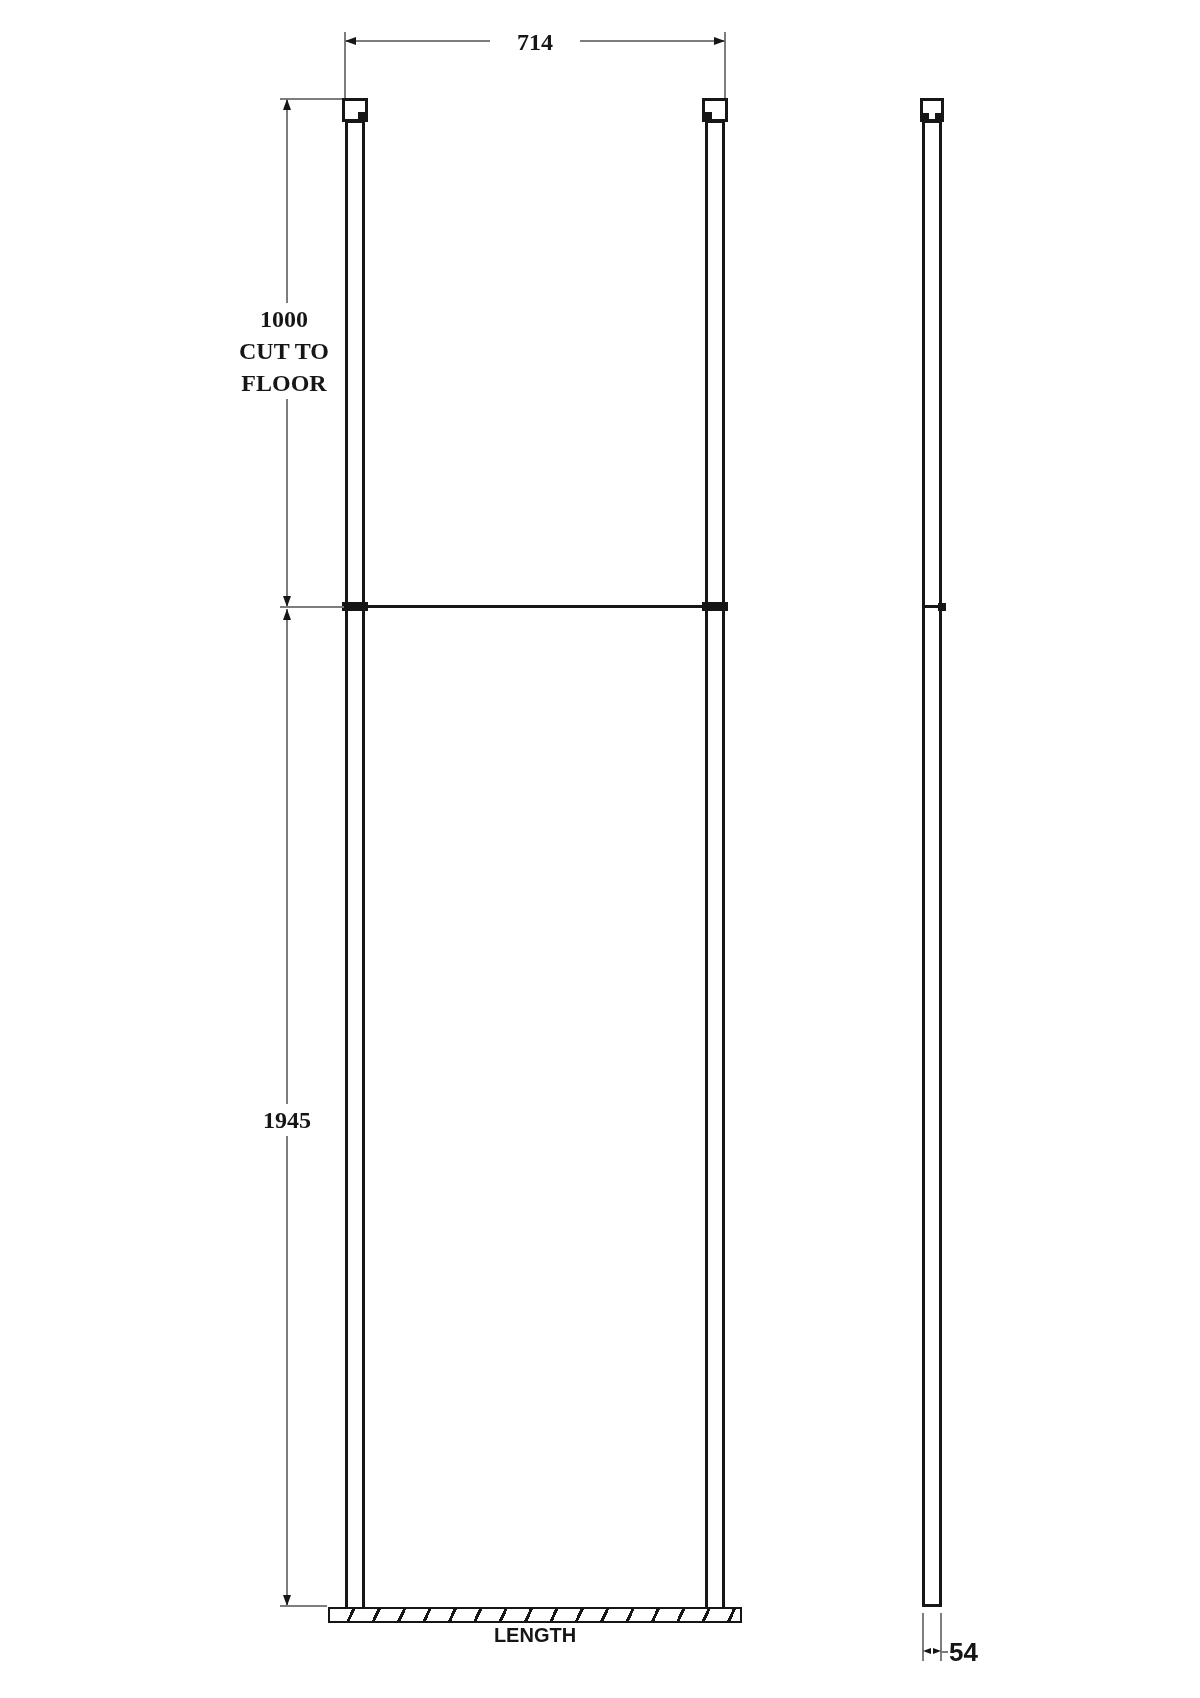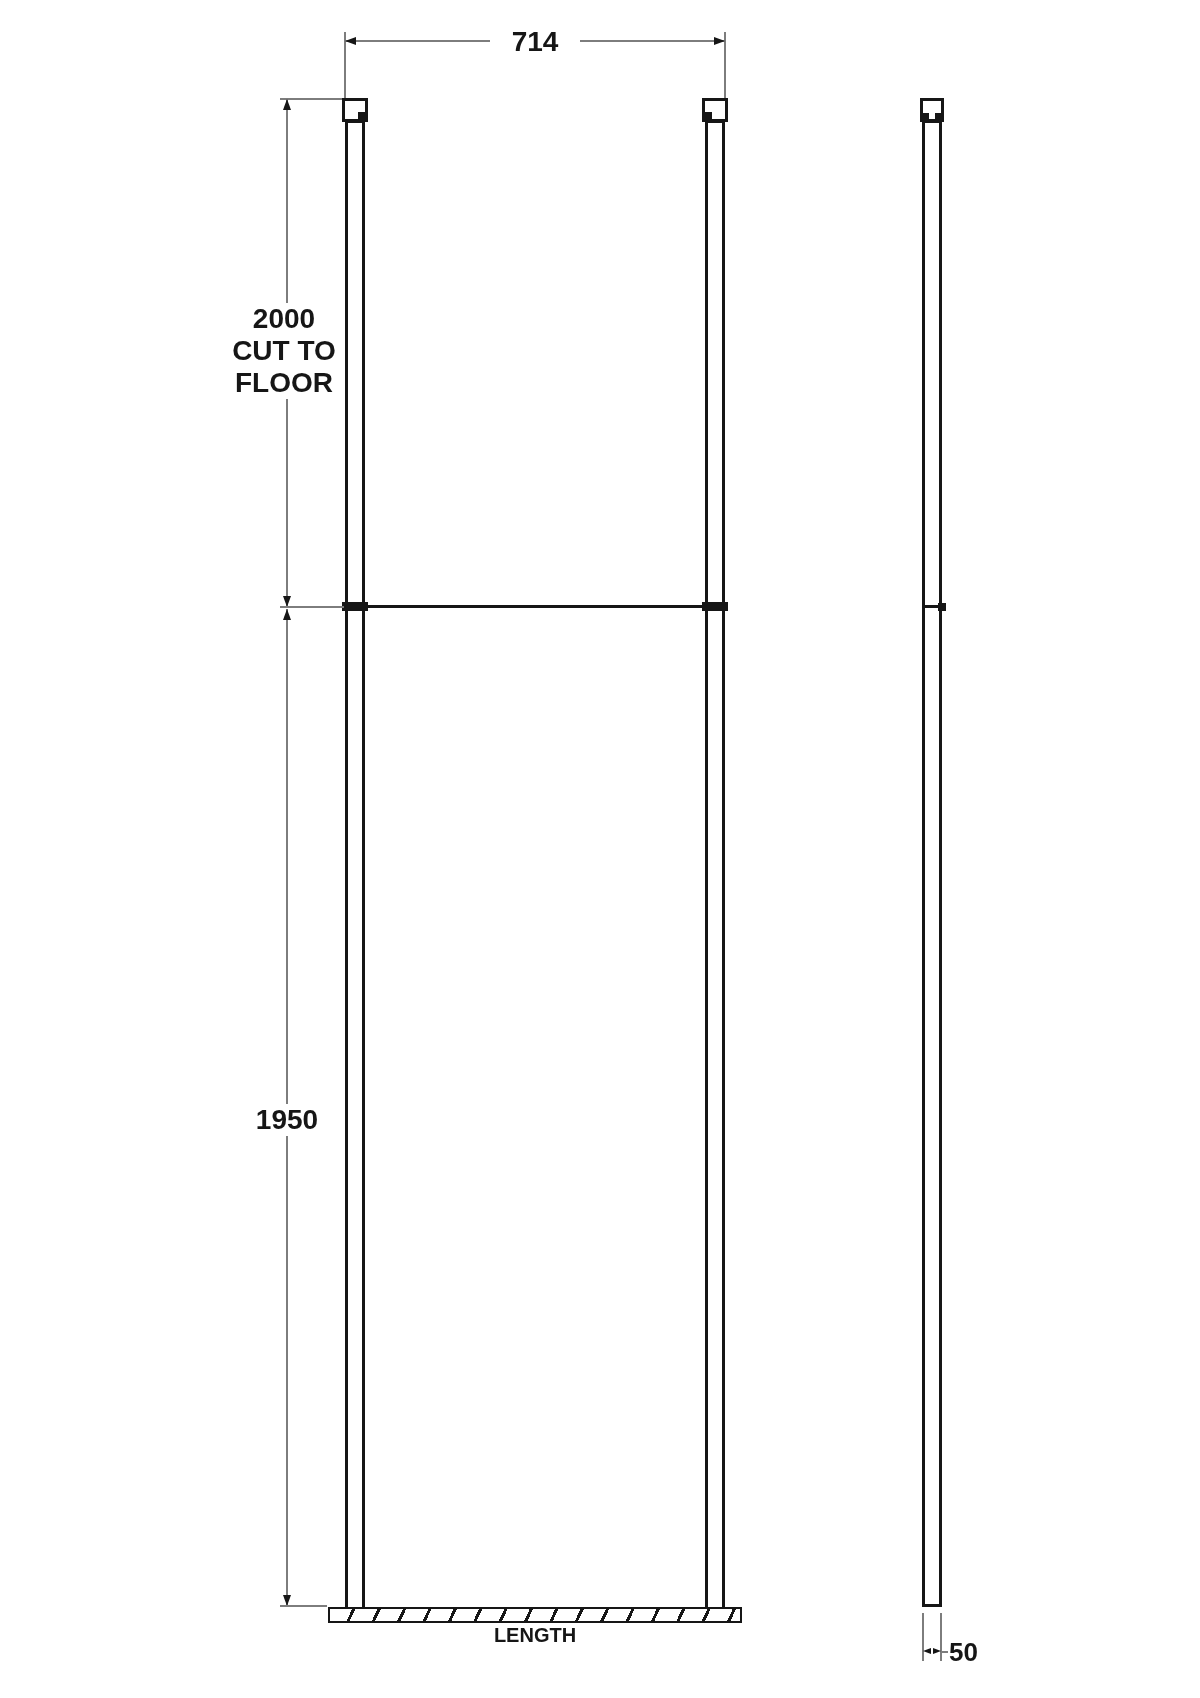--- a/index.html
+++ b/index.html
@@ -27,21 +27,21 @@
   .arr.down{border-left:4px solid transparent;border-right:4px solid transparent;border-top:11px solid var(--line);}
   .arr.left{border-top:4px solid transparent;border-bottom:4px solid transparent;border-right:11px solid var(--line);}
   .arr.right{border-top:4px solid transparent;border-bottom:4px solid transparent;border-left:11px solid var(--line);}
   .arr.left.small{border-top-width:3.5px;border-bottom-width:3.5px;border-right-width:8px;}
   .arr.right.small{border-top-width:3.5px;border-bottom-width:3.5px;border-left-width:8px;}
   
   .dim-text{
     position:absolute;color:var(--line);background:var(--background);
     font-weight:bold;text-align:center;white-space:nowrap;
   }
-  .dim-text.big{font-size:28px;line-height:32px;}
+  .dim-text.big{font-size:24px;line-height:32px;font-family:Liberation Serif, serif;}
   .dim-text.mid{font-size:26px;line-height:28px;}
   .dim-text.small{font-size:20px;line-height:22px;}
   
   .floor-slab{
     position:absolute;border:2.5px solid var(--line);background-color:#fff;
     background-image:repeating-linear-gradient(115deg,transparent 0 20px,var(--line) 20px 23px);
   }
 </style>
 </head>
 <body>
@@ -76,47 +76,47 @@
     <div class="arr right" style="left:714px;top:37px;"></div>
     <div class="dim-text big" style="left:490px;top:26px;width:90px;">714</div>
   </div>
 
   <div>
     <div class="dstroke" style="left:280px;top:98px;width:62px;height:1.5px;"></div>
     <div class="dstroke" style="left:286px;top:99px;width:1.5px;height:508px;"></div>
     <div class="arr up" style="left:283px;top:99px;"></div>
     <div class="arr down" style="left:283px;top:596px;"></div>
     <div class="dim-text big" style="left:226px;top:303px;width:116px;">
-      <div>2000</div>
+      <div>1000</div>
       <div>CUT TO</div>
       <div>FLOOR</div>
     </div>
   </div>
 
   <div>
     <div class="dstroke" style="left:280px;top:606px;width:64px;height:1.5px;"></div>
     <div class="dstroke" style="left:286px;top:609px;width:1.5px;height:997px;"></div>
     <div class="arr up" style="left:283px;top:609px;"></div>
     <div class="arr down" style="left:283px;top:1595px;"></div>
     <div class="dstroke" style="left:280px;top:1605px;width:47px;height:1.5px;"></div>
-    <div class="dim-text big" style="left:237px;top:1104px;width:100px;">1950</div>
+    <div class="dim-text big" style="left:237px;top:1104px;width:100px;">1945</div>
   </div>
 
   <div>
     <div class="cap" style="left:920px;top:98px;width:24px;height:24px;">
       <div class="notch" style="left:0;bottom:0;width:6px;height:6px;"></div>
       <div class="notch" style="right:0;bottom:0;width:6px;height:6px;"></div>
     </div>
     <div class="post" style="left:922px;top:120px;width:20px;height:1487px;"></div>
     <div class="stroke" style="left:922px;top:605px;width:20px;height:3px;"></div>
     <div class="stroke" style="left:938px;top:603px;width:8px;height:8px;"></div>
   </div>
 
   <div>
     <div class="dstroke" style="left:922px;top:1613px;width:1.5px;height:48px;"></div>
     <div class="dstroke" style="left:940px;top:1613px;width:1.5px;height:48px;"></div>
     <div class="arr left small" style="left:923px;top:1648px;"></div>
     <div class="arr right small" style="left:933px;top:1648px;"></div>
     <div class="dstroke" style="left:941px;top:1651px;width:7px;height:1.5px;"></div>
-    <div class="dim-text mid" style="left:949px;top:1638px;text-align:left;">50</div>
+    <div class="dim-text mid" style="left:949px;top:1638px;text-align:left;">54</div>
   </div>
 
 </div>
 
 </body></html>

